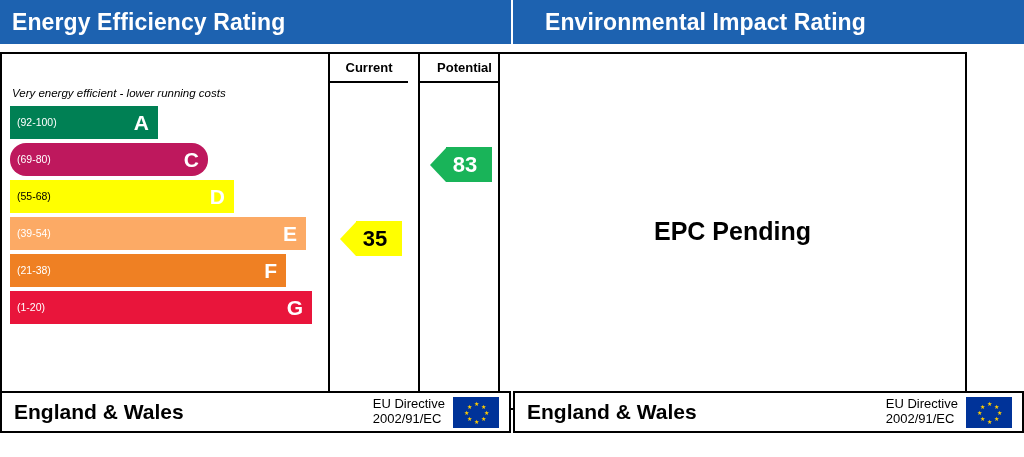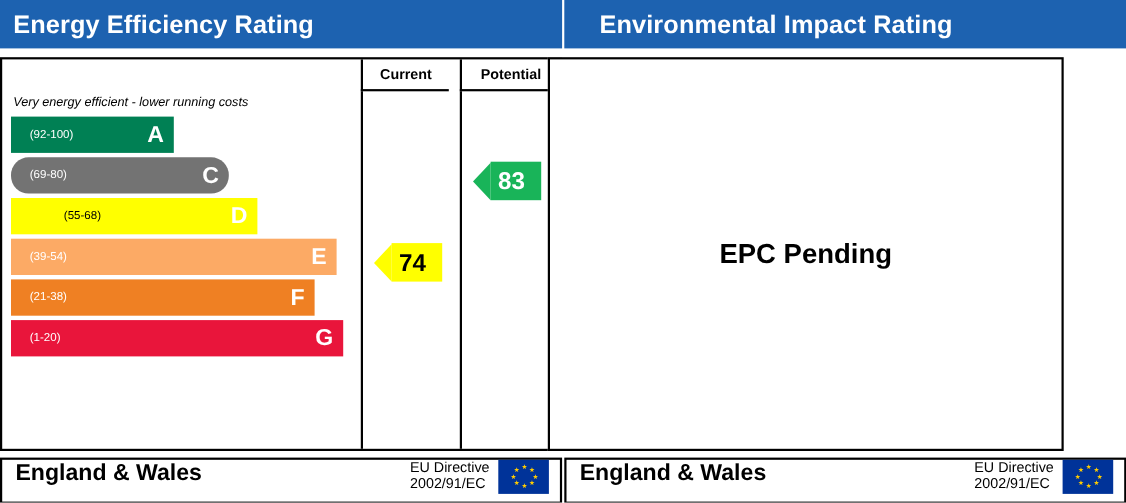--- a/index.html
+++ b/index.html
@@ -36,36 +36,36 @@
 
   
   .cap{position:absolute;left:10px;font-size:11.5px;font-style:italic;color:#000;}
   .cap-top{top:33px;}
   .cap-bot{top:343px;}
 
   
   .bars{position:absolute;left:8px;top:52px;}
   .bar{position:relative;height:33px;margin-bottom:4px;display:flex;align-items:center;
        color:#fff;box-sizing:border-box;}
-  .bar .rng{font-size:10.5px;padding-left:17px;line-height:1;}
+  .bar .rng{font-size:10.5px;padding-left:7px;line-height:1;}
   .bar .ltr{position:absolute;right:9px;top:50%;transform:translateY(-50%);
             font-size:21px;font-weight:bold;}
-  .bar.dark .rng,.bar.dark .ltr{color:#000;margin-left:31px;}
+  .bar.dark .rng,.bar.dark .ltr{color:#000;}
 
   
   .badge{position:absolute;height:35px;display:flex;align-items:center;}
   .badge .tip{width:0;height:0;border-top:17.5px solid transparent;
               border-bottom:17.5px solid transparent;}
   .badge .body{height:35px;display:flex;align-items:center;justify-content:center;
                font-size:22px;font-weight:bold;padding:0 12px 0 4px;min-width:46px;
                box-sizing:border-box;}
 
   
-  .foot{position:absolute;top:416px;height:42px;border:2px solid #000;box-sizing:border-box;
-        background:#fff;display:flex;}
+  .foot{position:absolute;top:391px;height:42px;border:2px solid #000;box-sizing:border-box;
+        background:#fff;display:flex;align-items:center;}
   .foot-left{left:0;width:511px;}
   .foot-right{left:513px;width:511px;}
   .foot .country{font-size:21px;font-weight:bold;color:#000;padding-left:12px;flex:1;}
   .foot .dir{font-size:13px;color:#000;line-height:1.15;text-align:left;padding-right:8px;}
   .eu-flag{width:46px;height:31px;background:#003399;position:relative;margin-right:10px;
            flex:none;}
   .eu-flag i{position:absolute;color:#ffcc00;font-size:6px;line-height:6px;
              font-style:normal;}
 </style>
 </head>
@@ -87,21 +87,21 @@
     <div class="col-line cl1"></div>
     <div class="col-line cl2"></div>
 
     <div class="cap cap-top">Very energy efficient - lower running costs</div>
 
     <div class="bars">
       <div class="bar" style="width:148px;background:#008054;">
         <span class="rng">(92-100)</span>
         <span class="ltr">A</span>
       </div>
-      <div class="bar" style="width:198px;background:#737373;border-radius:16px;">
+      <div class="bar" style="width:198px;background:#be185d;border-radius:16px;">
         <span class="rng">(69-80)</span>
         <span class="ltr">C</span>
       </div>
       <div class="bar dark" style="width:224px;background:#ffff00;">
         <span class="rng">(55-68)</span>
         <span class="ltr" style="color:#fff;">D</span>
       </div>
       <div class="bar" style="width:296px;background:#fcaa65;">
         <span class="rng">(39-54)</span>
         <span class="ltr">E</span>
@@ -111,21 +111,21 @@
         <span class="ltr">F</span>
       </div>
       <div class="bar" style="width:302px;background:#e9153b;">
         <span class="rng">(1-20)</span>
         <span class="ltr">G</span>
       </div>
     </div>
 
     <div class="badge" style="left:338px;top:167px;">
       <div class="tip" style="border-right:16px solid #ffff00;"></div>
-      <div class="body" style="background:#ffff00;color:#000;">74</div>
+      <div class="body" style="background:#ffff00;color:#000;">35</div>
     </div>
 
     <div class="badge" style="left:428px;top:93px;">
       <div class="tip" style="border-right:16px solid #19b459;"></div>
       <div class="body" style="background:#19b459;color:#fff;">83</div>
     </div>
   </div>
 
   <div class="panel right-panel">
     <div class="epc-pending">EPC Pending</div>

